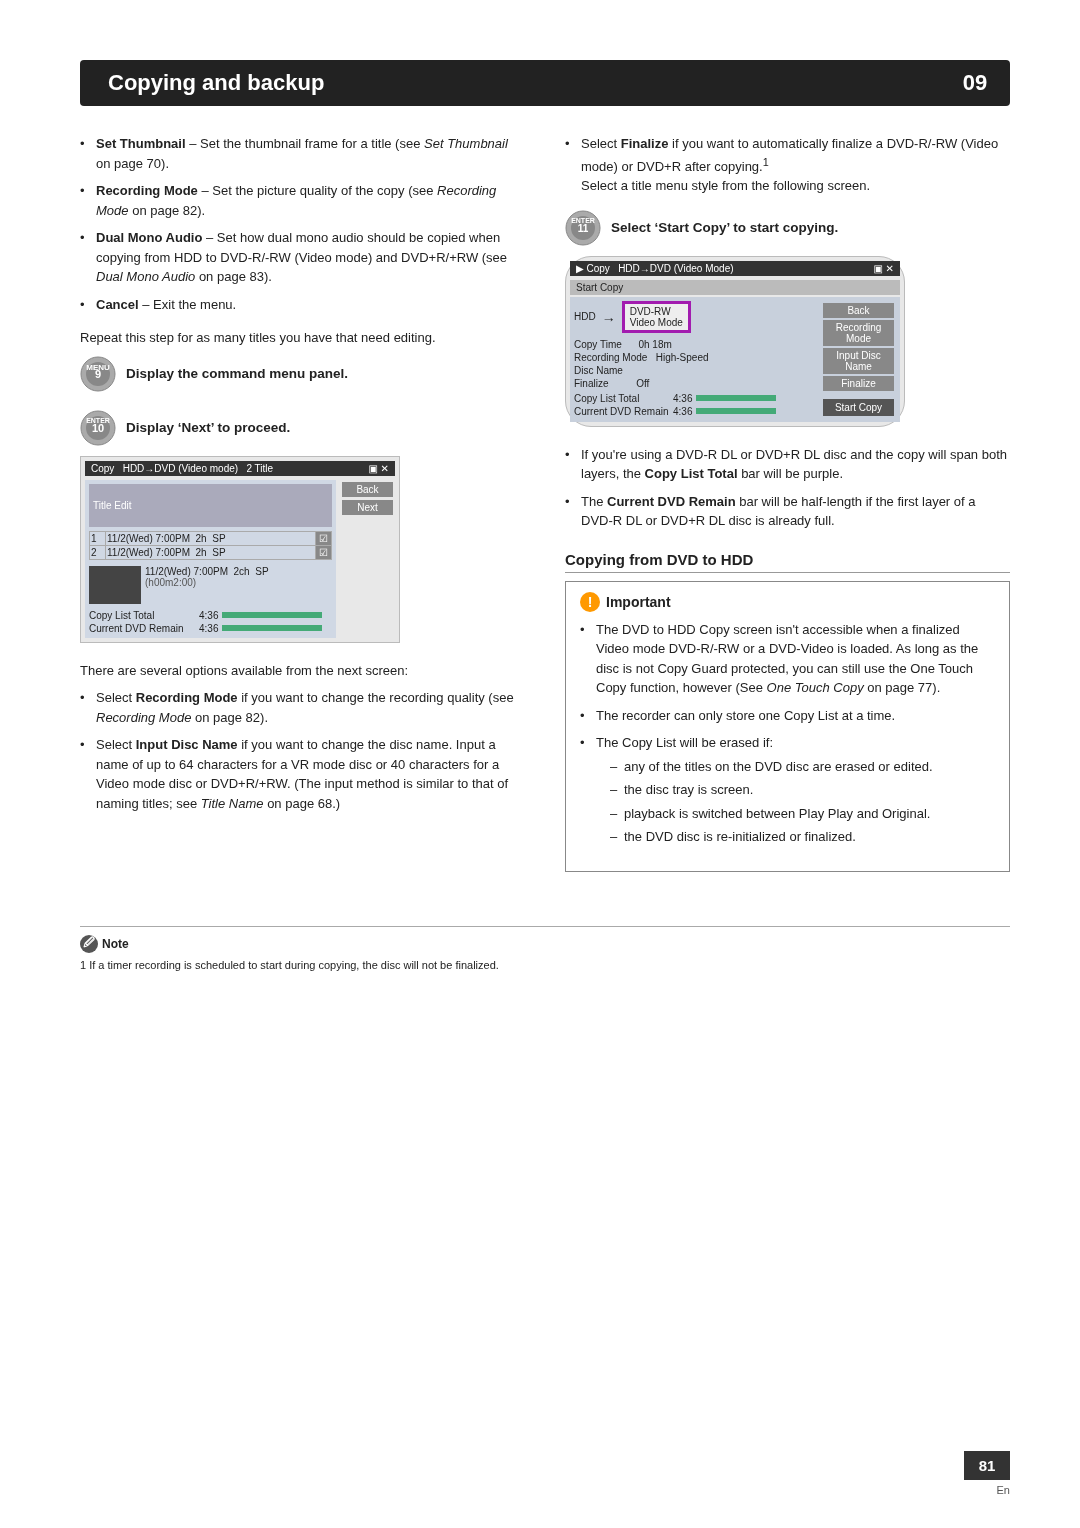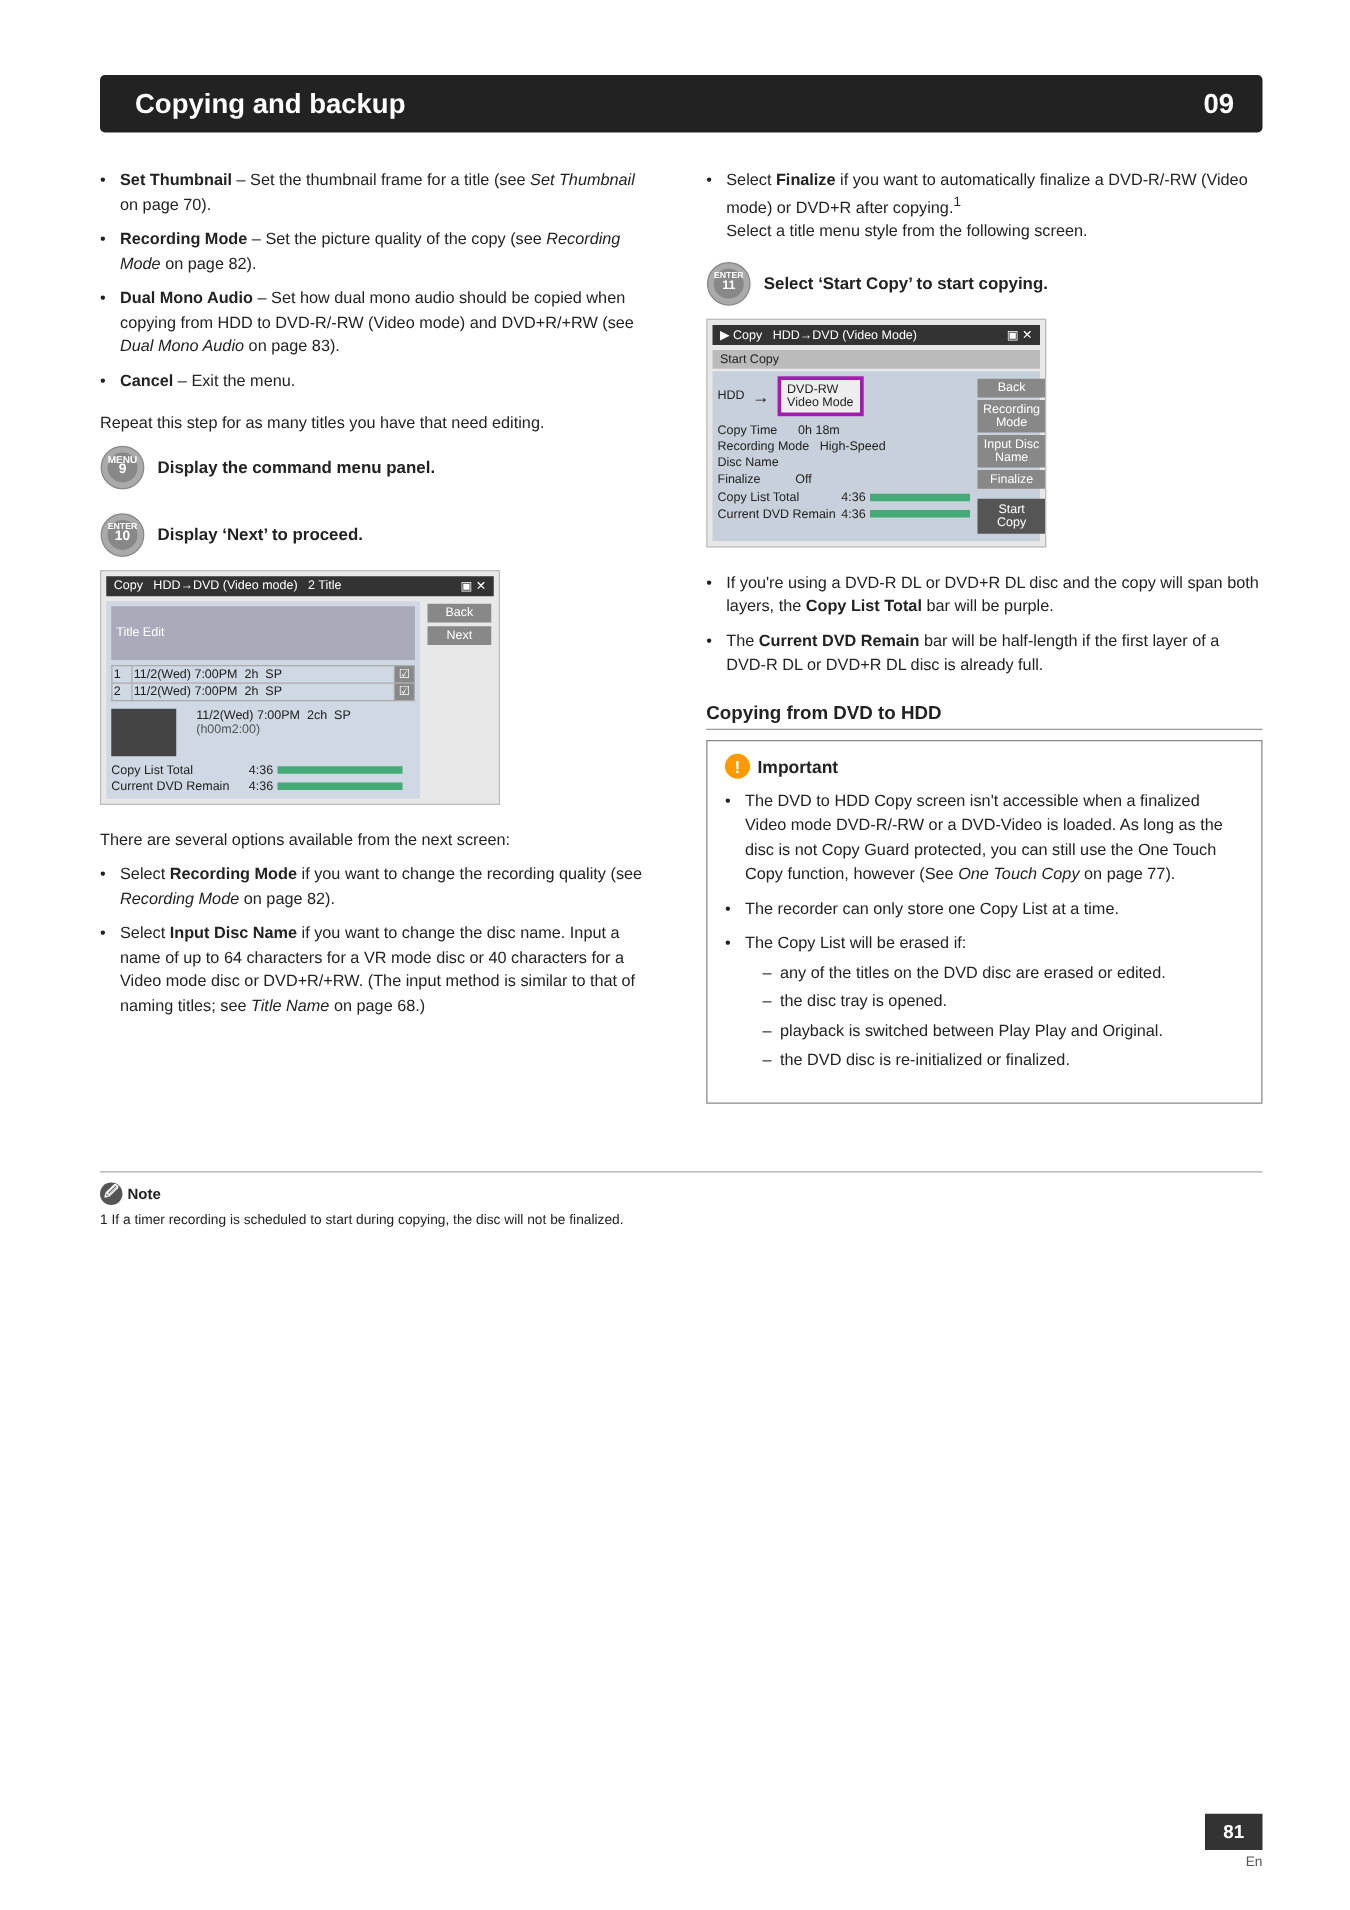--- a/index.html
+++ b/index.html
@@ -302,21 +302,21 @@
                   <td style="padding:1px; border:1px solid #aaa;">11/2(Wed) 7:00PM &nbsp;2h &nbsp;SP</td>
                   <td style="width:16px; border:1px solid #aaa; background:#888; color:#fff; text-align:center;">☑</td>
                 </tr>
                 <tr>
                   <td style="width:16px; padding:1px; border:1px solid #aaa;">2</td>
                   <td style="padding:1px; border:1px solid #aaa;">11/2(Wed) 7:00PM &nbsp;2h &nbsp;SP</td>
                   <td style="width:16px; border:1px solid #aaa; background:#888; color:#fff; text-align:center;">☑</td>
                 </tr>
               </tbody>
                 </table>
-              <div style="display:flex; margin-top:6px; gap:16px; align-items:flex-start;">
+              <div style="display:flex; margin-top:6px; gap:4px; align-items:flex-start;">
                 <div style="width:52px; height:38px; background:#444;"></div>
                 <div style="font-size:10px;">
                   <div>11/2(Wed) 7:00PM &nbsp;2ch &nbsp;SP</div>
                   <div style="color:#555;">(h00m2:00)</div>
                 </div>
               </div>
               <div style="margin-top:6px; font-size:10px;">
                 <div style="display:flex; align-items:center; margin-bottom:2px;">
                   <span style="min-width:110px;">Copy List Total</span>
                   <span style="margin-right:4px;">4:36</span>
@@ -371,21 +371,21 @@
         <div class="step-header">
           <svg class="nav-icon" viewBox="0 0 36 36">
             <circle cx="18" cy="18" r="17" fill="#aaa" stroke="#888" stroke-width="1"></circle>
             <circle cx="18" cy="18" r="12" fill="#888"></circle>
             <text x="18" y="22" text-anchor="middle" fill="white" font-size="10" font-weight="bold">11</text>
             <text x="18" y="13" text-anchor="middle" fill="white" font-size="7">ENTER</text>
           </svg>
           <span>Select ‘Start Copy’ to start copying.</span>
         </div>
 
-        <div class="ui-screenshot" style="width:272px;">
+        <div class="ui-screenshot" style="width:340px;border-radius:26px;">
           <div class="ui-screenshot-title-bar">
             <span>▶ Copy &nbsp; HDD→DVD (Video Mode)</span>
             <span>▣ ✕</span>
           </div>
           <div style="background:#bbb; padding:2px 6px; font-size:10px; display:flex; justify-content:space-between; align-items:center; margin-bottom:2px;">
             <span>Start Copy</span>
           </div>
           <div style="display:flex; gap:4px; background:#c8d0dc; padding:4px;">
             <div style="flex:1;">
               <div style="display:flex; align-items:center; margin-bottom:6px; font-size:10px; gap:6px;">
@@ -448,21 +448,21 @@
           <li>
             The DVD to HDD Copy screen isn't accessible when a finalized Video mode DVD-R/-RW or a DVD-Video is loaded. As long as the disc is not Copy Guard protected, you can still use the One Touch Copy function, however (See <span class="italic">One Touch Copy</span> on page 77).
           </li>
           <li>
             The recorder can only store one Copy List at a time.
           </li>
           <li>
             The Copy List will be erased if:
             <ul class="sub-bullet-list">
               <li>any of the titles on the DVD disc are erased or edited.</li>
-              <li>the disc tray is opened.</li>
+              <li>the disc tray is screen.</li>
               <li>playback is switched between Play Play and Original.</li>
               <li>the DVD disc is re-initialized or finalized.</li>
             </ul>
           </li>
         </ul>
       </div>
 
     </div>
 
   </div>

